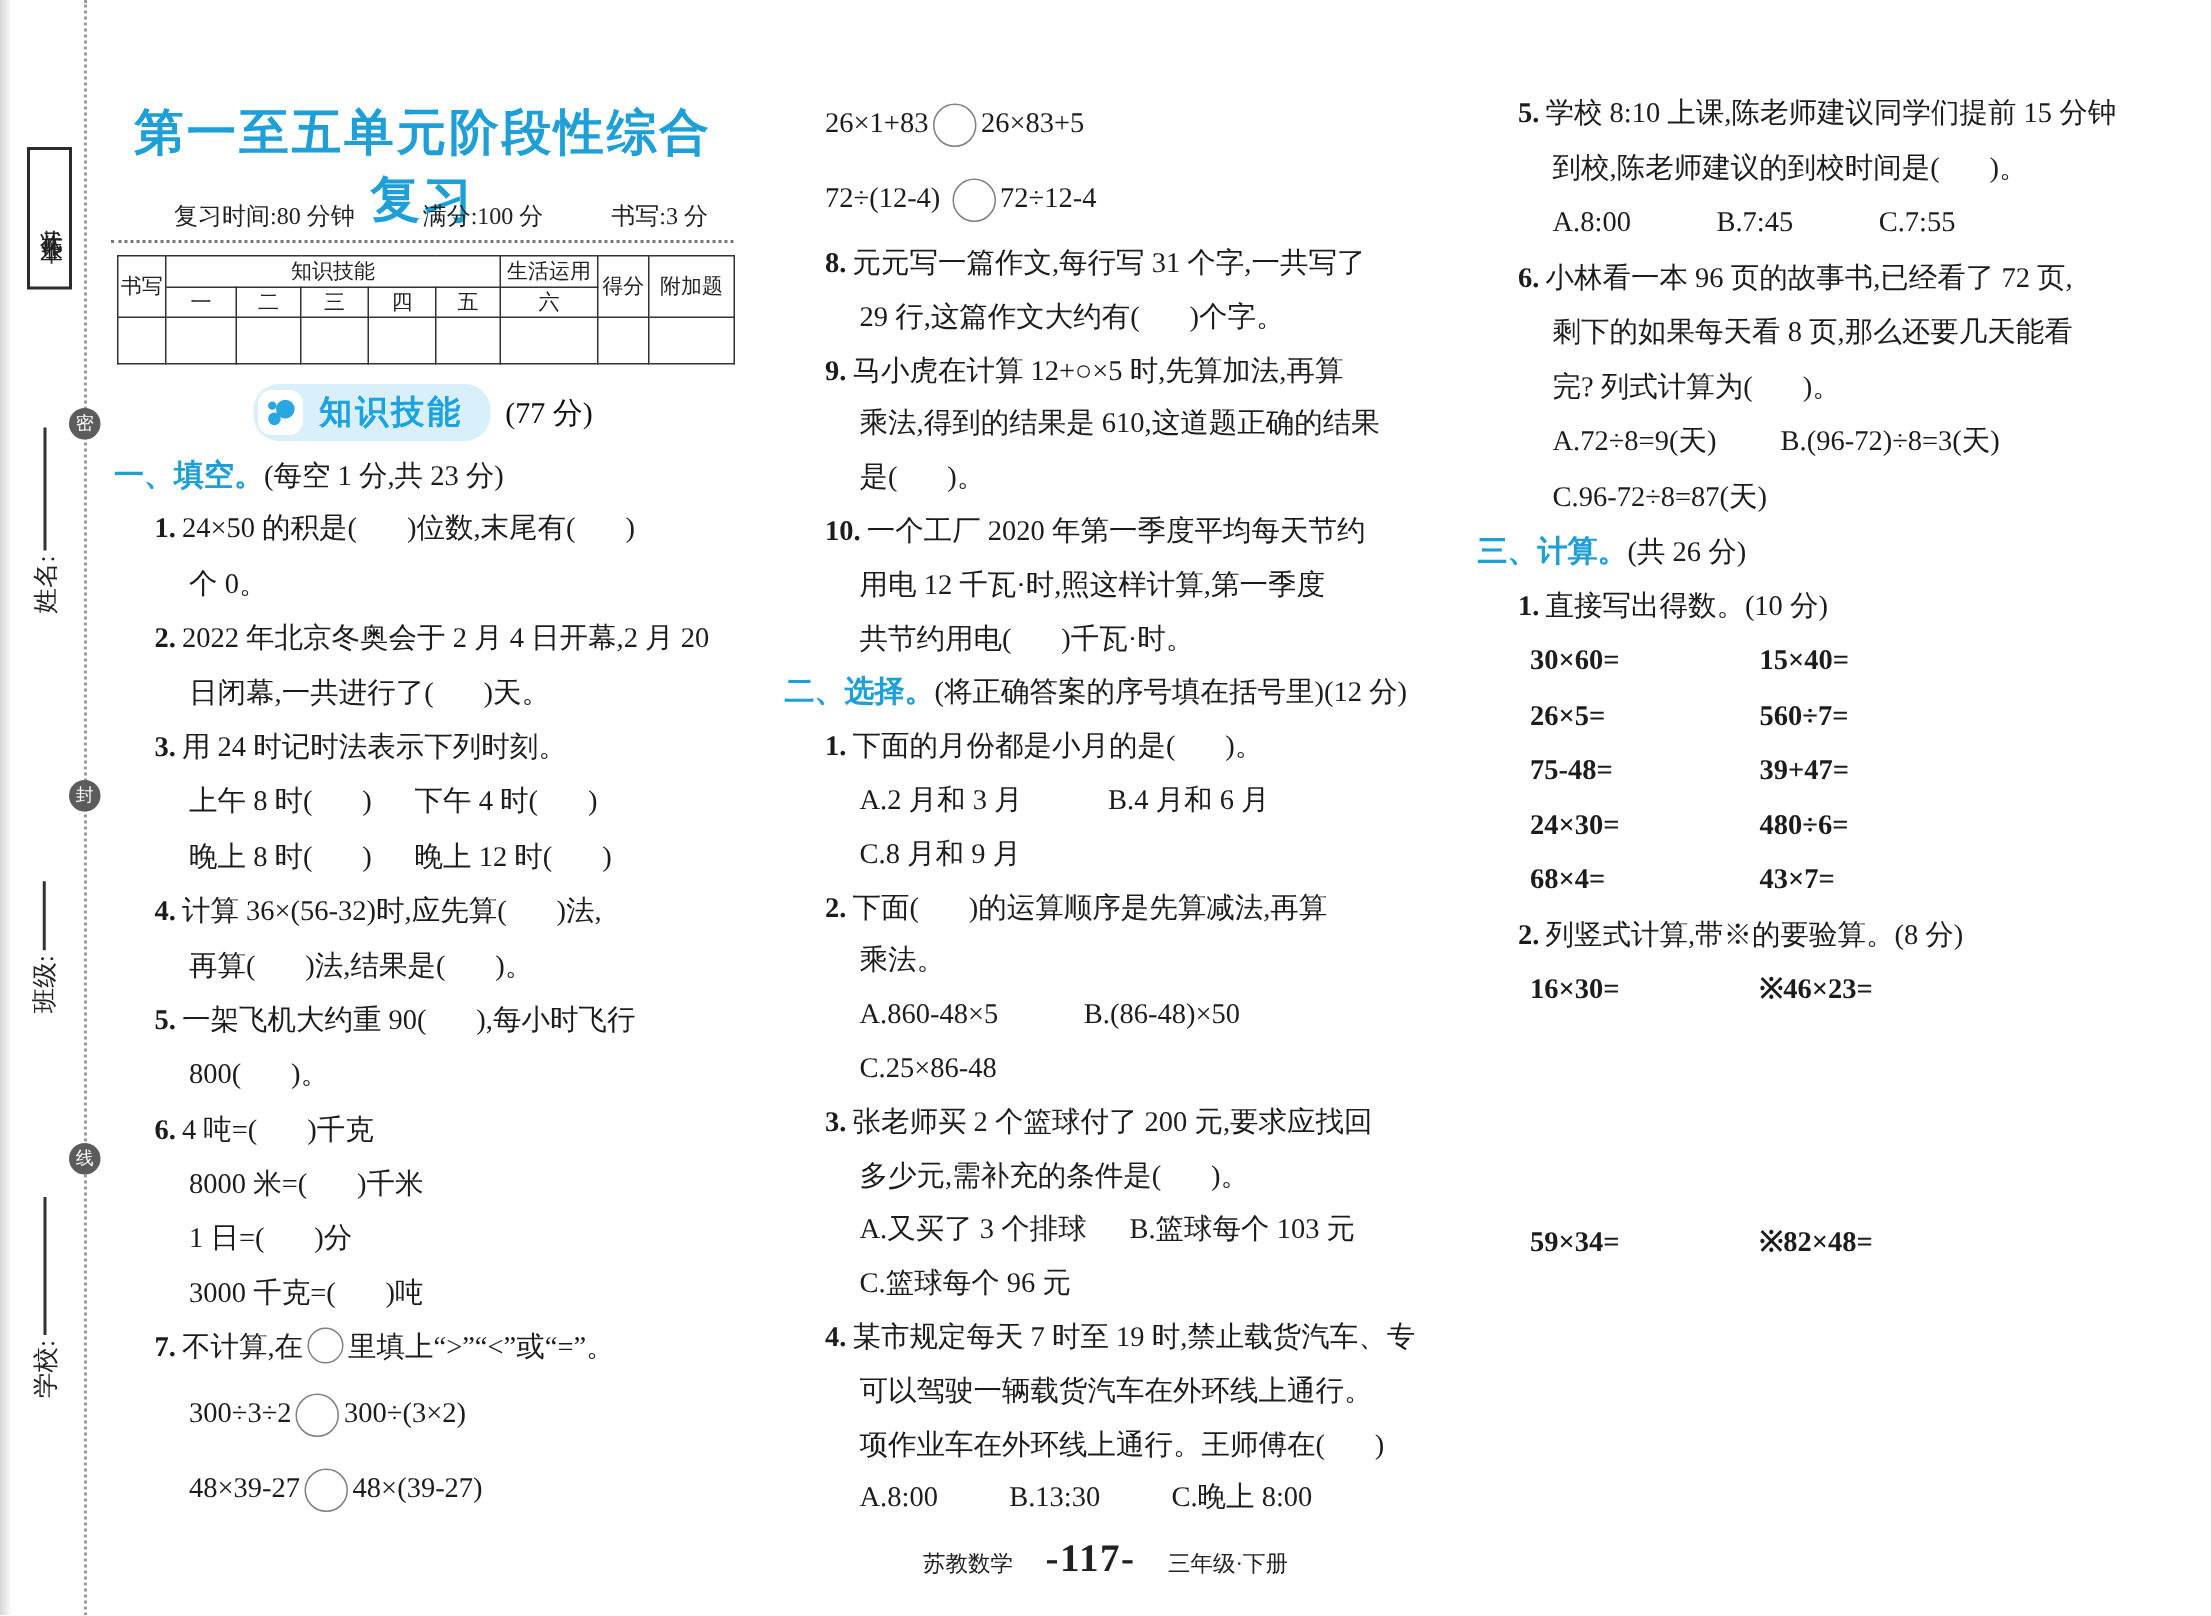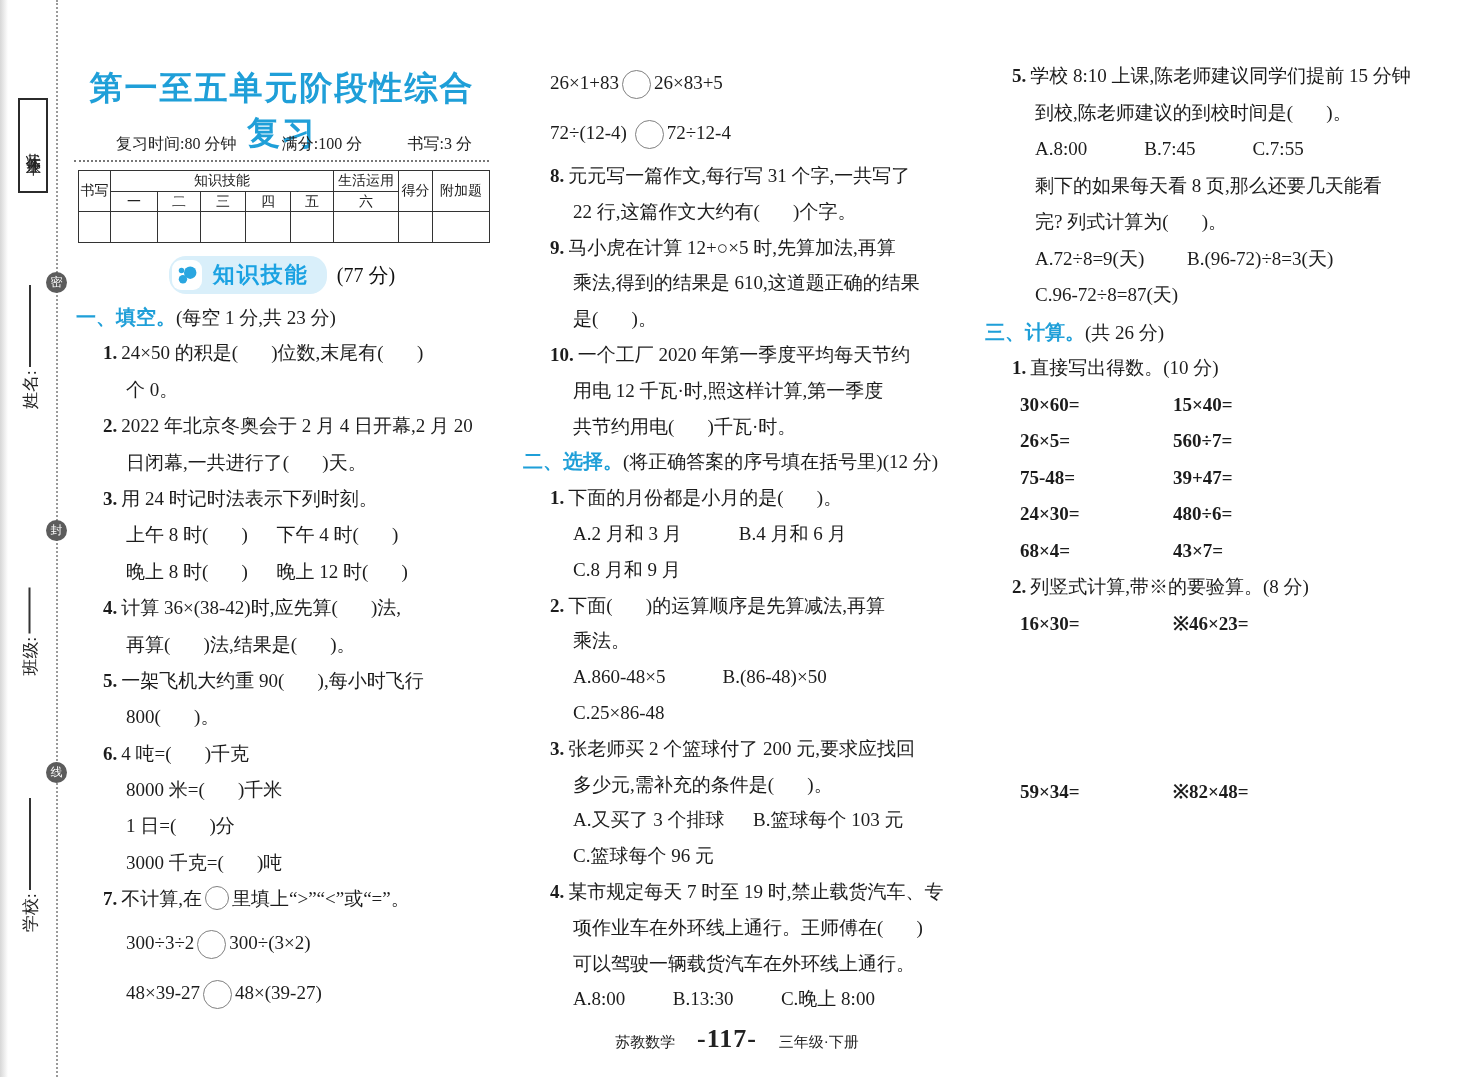--- a/index.html
+++ b/index.html
@@ -172,66 +172,67 @@
 
   <div class="col c1">
     <div class="sec-head"><span class="sh">一、填空。</span><span>(每空 1 分,共 23 分)</span></div>
     <div class="ln l1"><span class="qn">1.</span><span>24×50 的积是(       )位数,末尾有(       )</span></div>
     <div class="ln l2"><span>个 0。</span></div>
     <div class="ln l1"><span class="qn">2.</span><span>2022 年北京冬奥会于 2 月 4 日开幕,2 月 20</span></div>
     <div class="ln l2"><span>日闭幕,一共进行了(       )天。</span></div>
     <div class="ln l1"><span class="qn">3.</span><span>用 24 时记时法表示下列时刻。</span></div>
     <div class="ln l2"><span>上午 8 时(       )      下午 4 时(       )</span></div>
     <div class="ln l2"><span>晚上 8 时(       )      晚上 12 时(       )</span></div>
-    <div class="ln l1"><span class="qn">4.</span><span>计算 36×(38-42)时,应先算(       )法,</span></div>
+    <div class="ln l1"><span class="qn">4.</span><span>计算 36×(56-32)时,应先算(       )法,</span></div>
     <div class="ln l2"><span>再算(       )法,结果是(       )。</span></div>
     <div class="ln l1"><span class="qn">5.</span><span>一架飞机大约重 90(       ),每小时飞行</span></div>
     <div class="ln l2"><span>800(       )。</span></div>
     <div class="ln l1"><span class="qn">6.</span><span>4 吨=(       )千克</span></div>
     <div class="ln l2"><span>8000 米=(       )千米</span></div>
     <div class="ln l2"><span>1 日=(       )分</span></div>
     <div class="ln l2"><span>3000 千克=(       )吨</span></div>
     <div class="ln l1"><span class="qn">7.</span><span>不计算,在</span><span class="cmp-circle small"></span><span>里填上“&gt;”“&lt;”或“=”。</span></div>
     <div class="ln l2 cmp"><span>300÷3÷2</span><span class="cmp-circle"></span><span>300÷(3×2)</span></div>
     <div class="ln l2 cmp"><span>48×39-27</span><span class="cmp-circle"></span><span>48×(39-27)</span></div>
   </div>
 
   <div class="col c2">
     <div class="ln l1 cmp"><span>26×1+83</span><span class="cmp-circle"></span><span>26×83+5</span></div>
     <div class="ln l1 cmp"><span>72÷(12-4) </span><span class="cmp-circle"></span><span>72÷12-4</span></div>
     <div class="ln l1"><span class="qn">8.</span><span>元元写一篇作文,每行写 31 个字,一共写了</span></div>
-    <div class="ln l2"><span>22 行,这篇作文大约有(       )个字。</span></div>
+    <div class="ln l2"><span>29 行,这篇作文大约有(       )个字。</span></div>
     <div class="ln l1"><span class="qn">9.</span><span>马小虎在计算 12+○×5 时,先算加法,再算</span></div>
     <div class="ln l2"><span>乘法,得到的结果是 610,这道题正确的结果</span></div>
     <div class="ln l2"><span>是(       )。</span></div>
     <div class="ln l1"><span class="qn">10.</span><span>一个工厂 2020 年第一季度平均每天节约</span></div>
     <div class="ln l2"><span>用电 12 千瓦·时,照这样计算,第一季度</span></div>
     <div class="ln l2"><span>共节约用电(       )千瓦·时。</span></div>
     <div class="sec-head"><span class="sh">二、选择。</span><span>(将正确答案的序号填在括号里)(12 分)</span></div>
     <div class="ln l1"><span class="qn">1.</span><span>下面的月份都是小月的是(       )。</span></div>
     <div class="ln l2"><span>A.2 月和 3 月            B.4 月和 6 月</span></div>
     <div class="ln l2"><span>C.8 月和 9 月</span></div>
     <div class="ln l1"><span class="qn">2.</span><span>下面(       )的运算顺序是先算减法,再算</span></div>
     <div class="ln l2"><span>乘法。</span></div>
     <div class="ln l2"><span>A.860-48×5            B.(86-48)×50</span></div>
     <div class="ln l2"><span>C.25×86-48</span></div>
     <div class="ln l1"><span class="qn">3.</span><span>张老师买 2 个篮球付了 200 元,要求应找回</span></div>
     <div class="ln l2"><span>多少元,需补充的条件是(       )。</span></div>
     <div class="ln l2"><span>A.又买了 3 个排球      B.篮球每个 103 元</span></div>
     <div class="ln l2"><span>C.篮球每个 96 元</span></div>
     <div class="ln l1"><span class="qn">4.</span><span>某市规定每天 7 时至 19 时,禁止载货汽车、专</span></div>
+    <div class="ln l2"><span>可以驾驶一辆载货汽车在外环线上通行。</span></div>
     <div class="ln l2"><span>项作业车在外环线上通行。王师傅在(       )</span></div>
-    <div class="ln l2"><span>可以驾驶一辆载货汽车在外环线上通行。</span></div>
     <div class="ln l2"><span>A.8:00          B.13:30          C.晚上 8:00</span></div>
   </div>
 
   <div class="col c3">
     <div class="ln l1"><span class="qn">5.</span><span>学校 8:10 上课,陈老师建议同学们提前 15 分钟</span></div>
     <div class="ln l2"><span>到校,陈老师建议的到校时间是(       )。</span></div>
     <div class="ln l2"><span>A.8:00            B.7:45            C.7:55</span></div>
+    <div class="ln l1"><span class="qn">6.</span><span>小林看一本 96 页的故事书,已经看了 72 页,</span></div>
     <div class="ln l2"><span>剩下的如果每天看 8 页,那么还要几天能看</span></div>
     <div class="ln l2"><span>完? 列式计算为(       )。</span></div>
     <div class="ln l2"><span>A.72÷8=9(天)         B.(96-72)÷8=3(天)</span></div>
     <div class="ln l2"><span>C.96-72÷8=87(天)</span></div>
     <div class="sec-head"><span class="sh">三、计算。</span><span>(共 26 分)</span></div>
     <div class="ln l1"><span class="qn">1.</span><span>直接写出得数。(10 分)</span></div>
     <div class="ln pair"><span class="pl">30×60=</span><span>15×40=</span></div>
     <div class="ln pair"><span class="pl">26×5=</span><span>560÷7=</span></div>
     <div class="ln pair"><span class="pl">75-48=</span><span>39+47=</span></div>
     <div class="ln pair"><span class="pl">24×30=</span><span>480÷6=</span></div>

